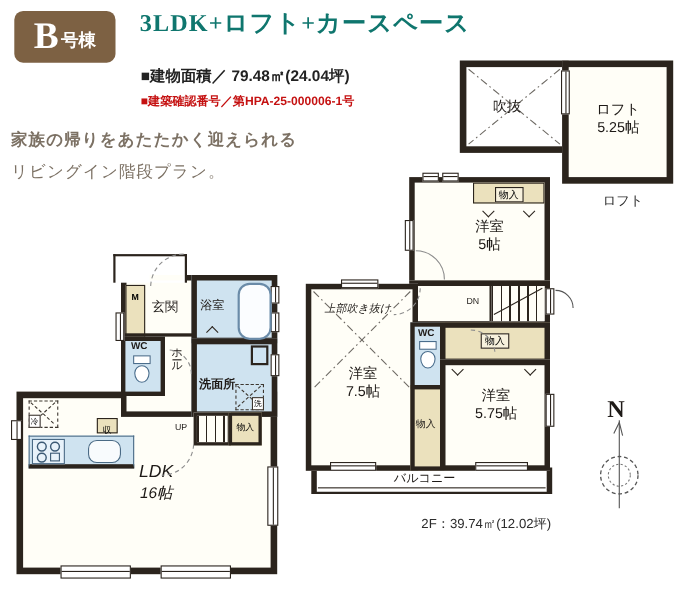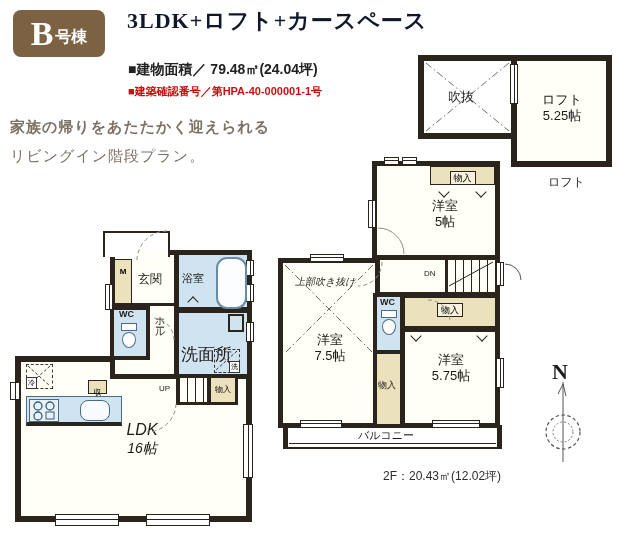--- a/index.html
+++ b/index.html
@@ -32,38 +32,38 @@
   .toilet .bowl{width:12px;height:14px;border:1px solid #4a6d8c;background:#fff;border-radius:50%/45% 45% 55% 55%;margin:1px auto 0;}
   .tub{position:absolute;background:#fbfdff;border:2px solid #6a8ba8;border-radius:11px;z-index:7;}
   .wallseg{position:absolute;background:var(--wall);z-index:5;}
   .gap{position:absolute;background:var(--cream);z-index:6;}
   svg{display:block;}
   .badge{position:absolute;left:13px;top:10px;width:92px;height:47px;background:var(--badge);border-radius:8px;
     color:#fff;display:flex;align-items:center;justify-content:center;}
   .badge .big{font-family:"Liberation Serif","DejaVu Serif",serif;font-size:34px;font-weight:bold;line-height:1;}
   .badge .small{font-size:16px;font-weight:bold;margin-left:2px;margin-top:8px;}
   .title{position:absolute;left:127px;top:6px;font-family:"Liberation Serif","DejaVu Serif",serif;
-    font-size:22px;font-weight:bold;letter-spacing:1px;color:#0f172a;}
+    font-size:22px;font-weight:bold;letter-spacing:1px;color:#0f766e;}
   .meta{position:absolute;left:128px;font-size:14px;font-weight:bold;color:#222;}
   .permit{position:absolute;left:128px;top:84px;font-size:11px;font-weight:bold;color:var(--red);}
   .tagline{position:absolute;left:10px;font-size:15px;color:var(--tag);letter-spacing:1px;}
   .caption{position:absolute;font-size:12px;color:#2c2c2c;}
 </style>
 </head>
 <body>
 
 <div id="stage">
 
   <div class="badge">
     <span class="big">B</span>
       <span class="small">号棟</span>
   </div>
   <div class="title">3LDK+ロフト+カースペース</div>
   <div class="meta" style="top:61px;">■建物面積／ 79.48㎡(24.04坪)</div>
-  <div class="permit">■建築確認番号／第HPA-40-000001-1号</div>
+  <div class="permit">■建築確認番号／第HPA-25-000006-1号</div>
   <div class="tagline" style="top:118px;font-weight:bold;">家族の帰りをあたたかく迎えられる</div>
   <div class="tagline" style="top:147px;text-align:center;">リビングイン階段プラン。</div>
 
   <div class="room" style="left:418px;top:55px;width:99px;height:84px;border-width:6px;background:#fff;">
     <svg width="87" height="72">
       <line x1="2" y1="2" x2="85" y2="70" stroke="#6e6a64" stroke-width="1" stroke-dasharray="7 3 1.5 3"></line>
       <line x1="85" y1="2" x2="2" y2="70" stroke="#6e6a64" stroke-width="1" stroke-dasharray="7 3 1.5 3"></line>
     </svg>
   </div>
   <div class="lbl" style="left:448px;top:89px;font-size:13px;">吹抜</div>
@@ -151,21 +151,21 @@
   <div class="win-v" style="left:496px;top:358px;width:8px;height:30px;">
       <i></i>
     </div>
   <div class="win-h" style="left:300px;top:420px;width:42px;height:8px;">
       <i></i>
     </div>
   <div class="win-h" style="left:432px;top:420px;width:48px;height:8px;">
       <i></i>
     </div>
 
-  <div class="caption" style="left:383px;top:468px;">2F：20.43㎡(12.02坪)</div>
+  <div class="caption" style="left:383px;top:468px;">2F：39.74㎡(12.02坪)</div>
 
   <div class="room" style="left:15px;top:356px;width:237px;height:166px;border-width:6px;"></div>
   <div class="room" style="left:110px;top:250px;width:142px;height:129px;"></div>
   <div class="abs" style="left:103px;top:231px;width:67px;height:26px;box-sizing:border-box;border:2px solid var(--wall);border-bottom:none;background:#fff;"></div>
   <div class="gap" style="left:136px;top:250px;width:30px;height:5px;"></div>
 
   <div class="abs" style="left:114px;top:259px;width:18px;height:48px;background:var(--closet);border:1px solid var(--wall);box-sizing:border-box;text-align:center;">
     <span style="font-size:8px;font-weight:bold;">M</span>
   </div>
   <div class="lbl" style="left:138px;top:272px;font-size:12px;">玄関</div>
@@ -179,21 +179,21 @@
   <div class="room" style="left:110px;top:306px;width:40px;height:54px;border-width:4px;background:var(--wet);"></div>
   <div class="lbl" style="left:119px;top:309px;font-size:9px;font-weight:bold;">WC</div>
   <div class="toilet" style="left:121px;top:323px;">
       <div class="tank"></div>
       <div class="bowl"></div>
     </div>
 
   <div class="lbl" style="left:153px;top:310px;font-size:10px;writing-mode:vertical-rl;">ホール</div>
 
   <div class="room" style="left:174px;top:308px;width:78px;height:71px;background:var(--wet);"></div>
-  <div class="lbl" style="left:181px;top:344px;font-size:17px;">洗面所</div>
+  <div class="lbl" style="left:181px;top:344px;font-size:11px;font-weight:bold;">洗面所</div>
   <div class="abs" style="left:228px;top:314px;width:16px;height:18px;border:2px solid var(--wall);box-sizing:border-box;background:var(--wet);"></div>
   <div class="abs" style="left:214px;top:349px;width:26px;height:24px;border:1.5px dashed #3c362f;box-sizing:border-box;">
     <svg width="23" height="21">
         <line x1="1" y1="1" x2="22" y2="20" stroke="#3c362f" stroke-width="1" stroke-dasharray="3 2"></line>
         <line x1="22" y1="1" x2="1" y2="20" stroke="#3c362f" stroke-width="1" stroke-dasharray="3 2"></line>
       </svg>
     <span style="position:absolute;right:-1px;bottom:-1px;font-size:7px;border:1px solid #3c362f;background:#fff;padding:0 1px;">洗</span>
   </div>
 
   <div class="stairs" style="left:176px;top:375px;width:34px;height:30px;border:3px solid var(--wall);"></div>

